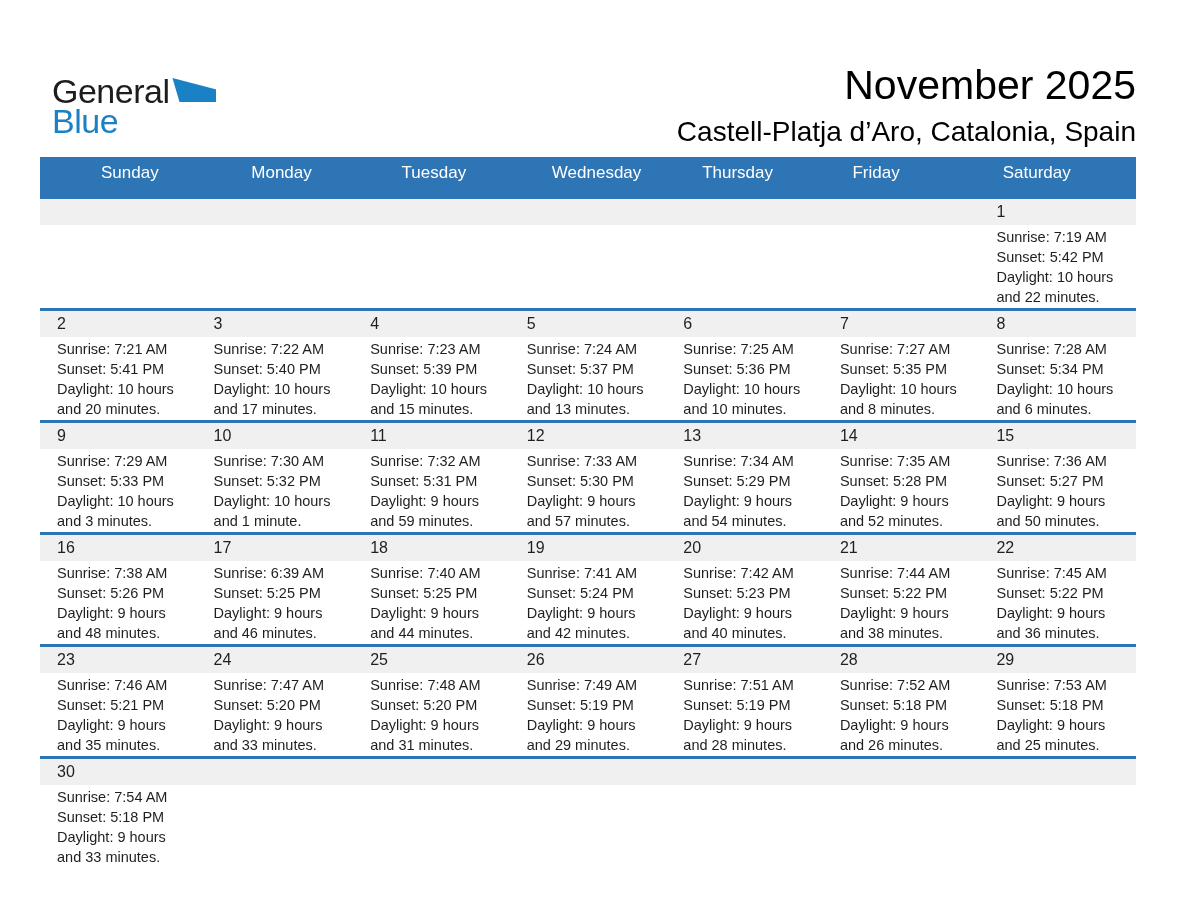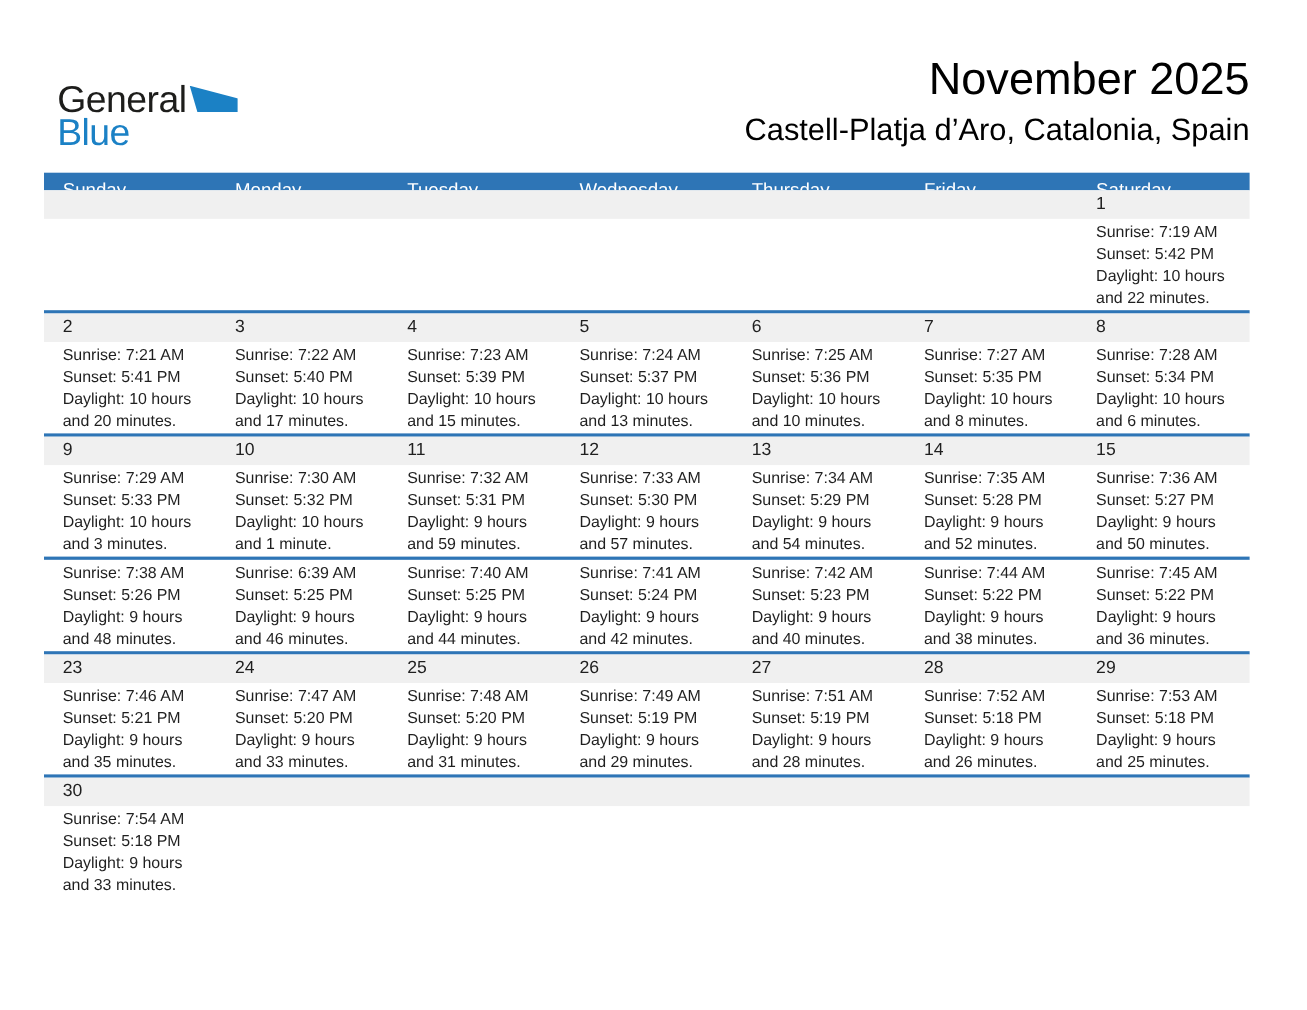--- a/index.html
+++ b/index.html
@@ -22,30 +22,31 @@
   .logo-line1 { display: flex; align-items: flex-start; }
   .logo-tri {
     display: inline-block;
     width: 44px; height: 24px;
     margin-left: 3px; margin-top: 4px;
     background: var(--logo-blue, #1B81C5);
     clip-path: polygon(0 0, 100% 48%, 100% 100%, 16% 100%);
   }
   .logo-line2 { margin-top: -4px; color: var(--logo-blue, #1B81C5); }
 
-  .title-block { position: absolute; right: 52px; top: 48px; text-align: right; }
+  .title-block { position: absolute; right: 52px; top: 62px; text-align: right; }
   .title-block h1 { font-size: 41px; font-weight: 400; color: #000; line-height: 1.15; }
   .title-block h2 { font-size: 28px; font-weight: 400; color: #000; margin-top: 7px; }
 
   
   .calendar { position: absolute; left: 40px; top: 157px; width: 1096px; }
 
   .cal-head {
     display: flex; background: var(--accent-blue, #2E75B6);
-    height: 16px;
+    height: 42px;
+    padding-left: 44px;
   }
   .cal-head .hcell {
     flex: 1 1 0; color: #fff; font-size: 17px;
     line-height: 32px; padding-left: 17px;
     white-space: nowrap; overflow: hidden;
   }
 
   .week { width: 100%; }
   .week.bordered { border-top: 3px solid var(--accent-blue, #2E75B6); }
 
@@ -220,20 +221,29 @@
             </div>
             <div class="dcell">
               <div class="">Sunrise: 7:36 AM</div>
               <div class="">Sunset: 5:27 PM</div>
               <div class="">Daylight: 9 hours</div>
               <div class="">and 50 minutes.</div>
             </div>
           </div>
         </div>
         <div class="week bordered">
+          <div class="numbers">
+            <div class="ncell">16</div>
+            <div class="ncell">17</div>
+            <div class="ncell">18</div>
+            <div class="ncell">19</div>
+            <div class="ncell">20</div>
+            <div class="ncell">21</div>
+            <div class="ncell">22</div>
+          </div>
           <div class="details">
             <div class="dcell">
               <div class="">Sunrise: 7:38 AM</div>
               <div class="">Sunset: 5:26 PM</div>
               <div class="">Daylight: 9 hours</div>
               <div class="">and 48 minutes.</div>
             </div>
             <div class="dcell">
               <div class="">Sunrise: 6:39 AM</div>
               <div class="">Sunset: 5:25 PM</div>

